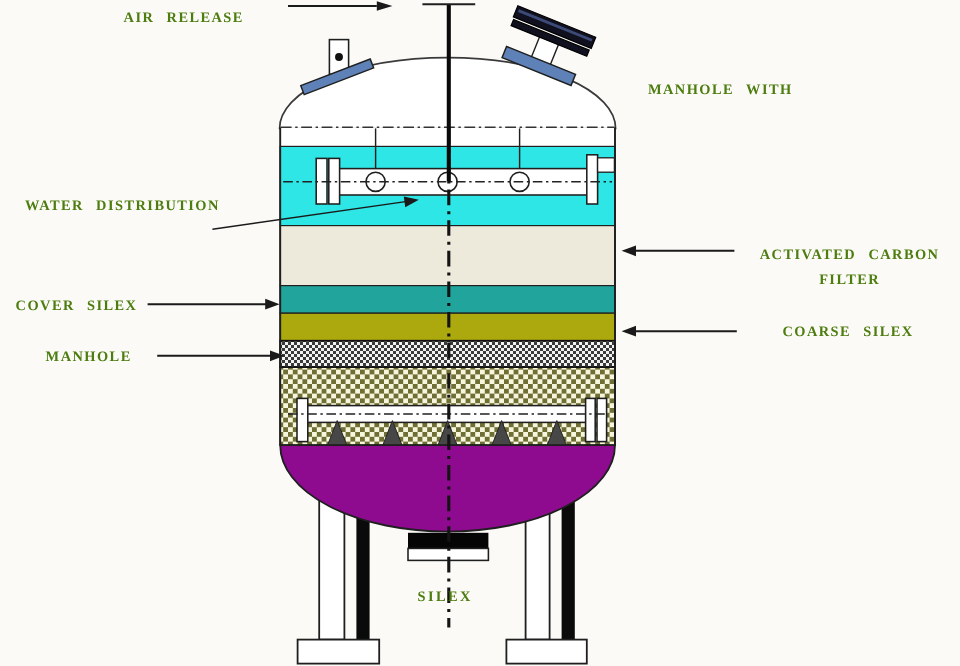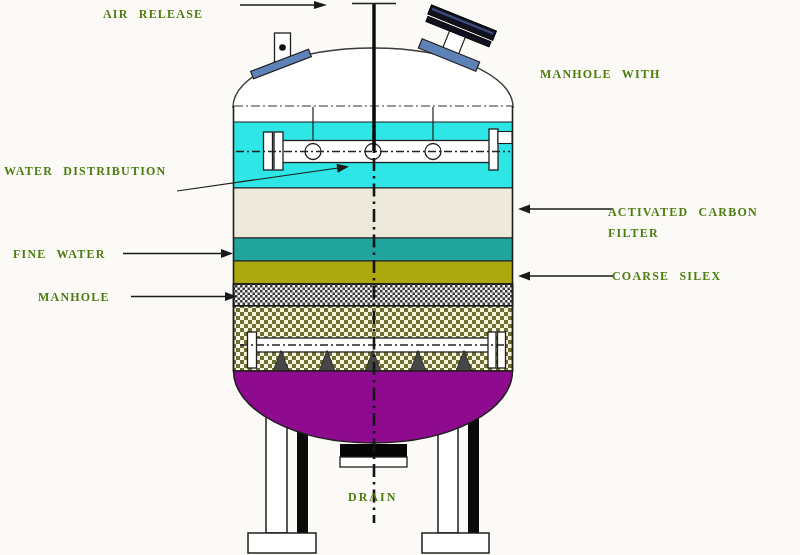--- a/index.html
+++ b/index.html
@@ -5,21 +5,21 @@
   html,body{margin:0;padding:0;background:#ffffff;}
   .stage{
     position:relative;width:800px;height:555px;background:#fbfaf7;overflow:hidden;
     font-family:"Liberation Serif","DejaVu Serif",serif;
   }
   .stage svg{position:absolute;left:0;top:0;}
   .lbl{
     position:absolute;font-weight:bold;font-size:12px;letter-spacing:1.2px;
     word-spacing:6px;color:#4d7c0f;white-space:nowrap;line-height:21px;
   }
-  .lbl.center{}
+  .lbl.center{text-align:center;}
 </style>
 </head>
 <body>
 
 <div class="stage">
 
 <svg width="800" height="555" viewBox="0 0 800 555">
   <defs>
     <pattern id="pat-pebbles" width="5" height="5" patternUnits="userSpaceOnUse">
       <rect width="5" height="5" fill="#f2f2f2"></rect>
@@ -127,21 +127,21 @@
 
 <div class="lbl center" style="left:4px;top:161px;width:196px;">
   <div>WATER DISTRIBUTION</div>
 </div>
 
 <div class="lbl center" style="left:608px;top:202px;width:200px;">
   <div>ACTIVATED CARBON</div>
   <div>FILTER</div>
 </div>
 
-<div class="lbl" style="left:13px;top:244px;">FINE WATER</div>
+<div class="lbl" style="left:13px;top:244px;">COVER SILEX</div>
 
-<div class="lbl" style="left:612px;top:266px;">COARSE SILEX</div>
+<div class="lbl" style="left:652px;top:266px;">COARSE SILEX</div>
 
 <div class="lbl" style="left:38px;top:287px;">MANHOLE</div>
 
-<div class="lbl" style="left:348px;top:487px;letter-spacing:2px;">DRAIN</div>
+<div class="lbl" style="left:348px;top:487px;letter-spacing:2px;">SILEX</div>
 
 </div>
 
 </body></html>

